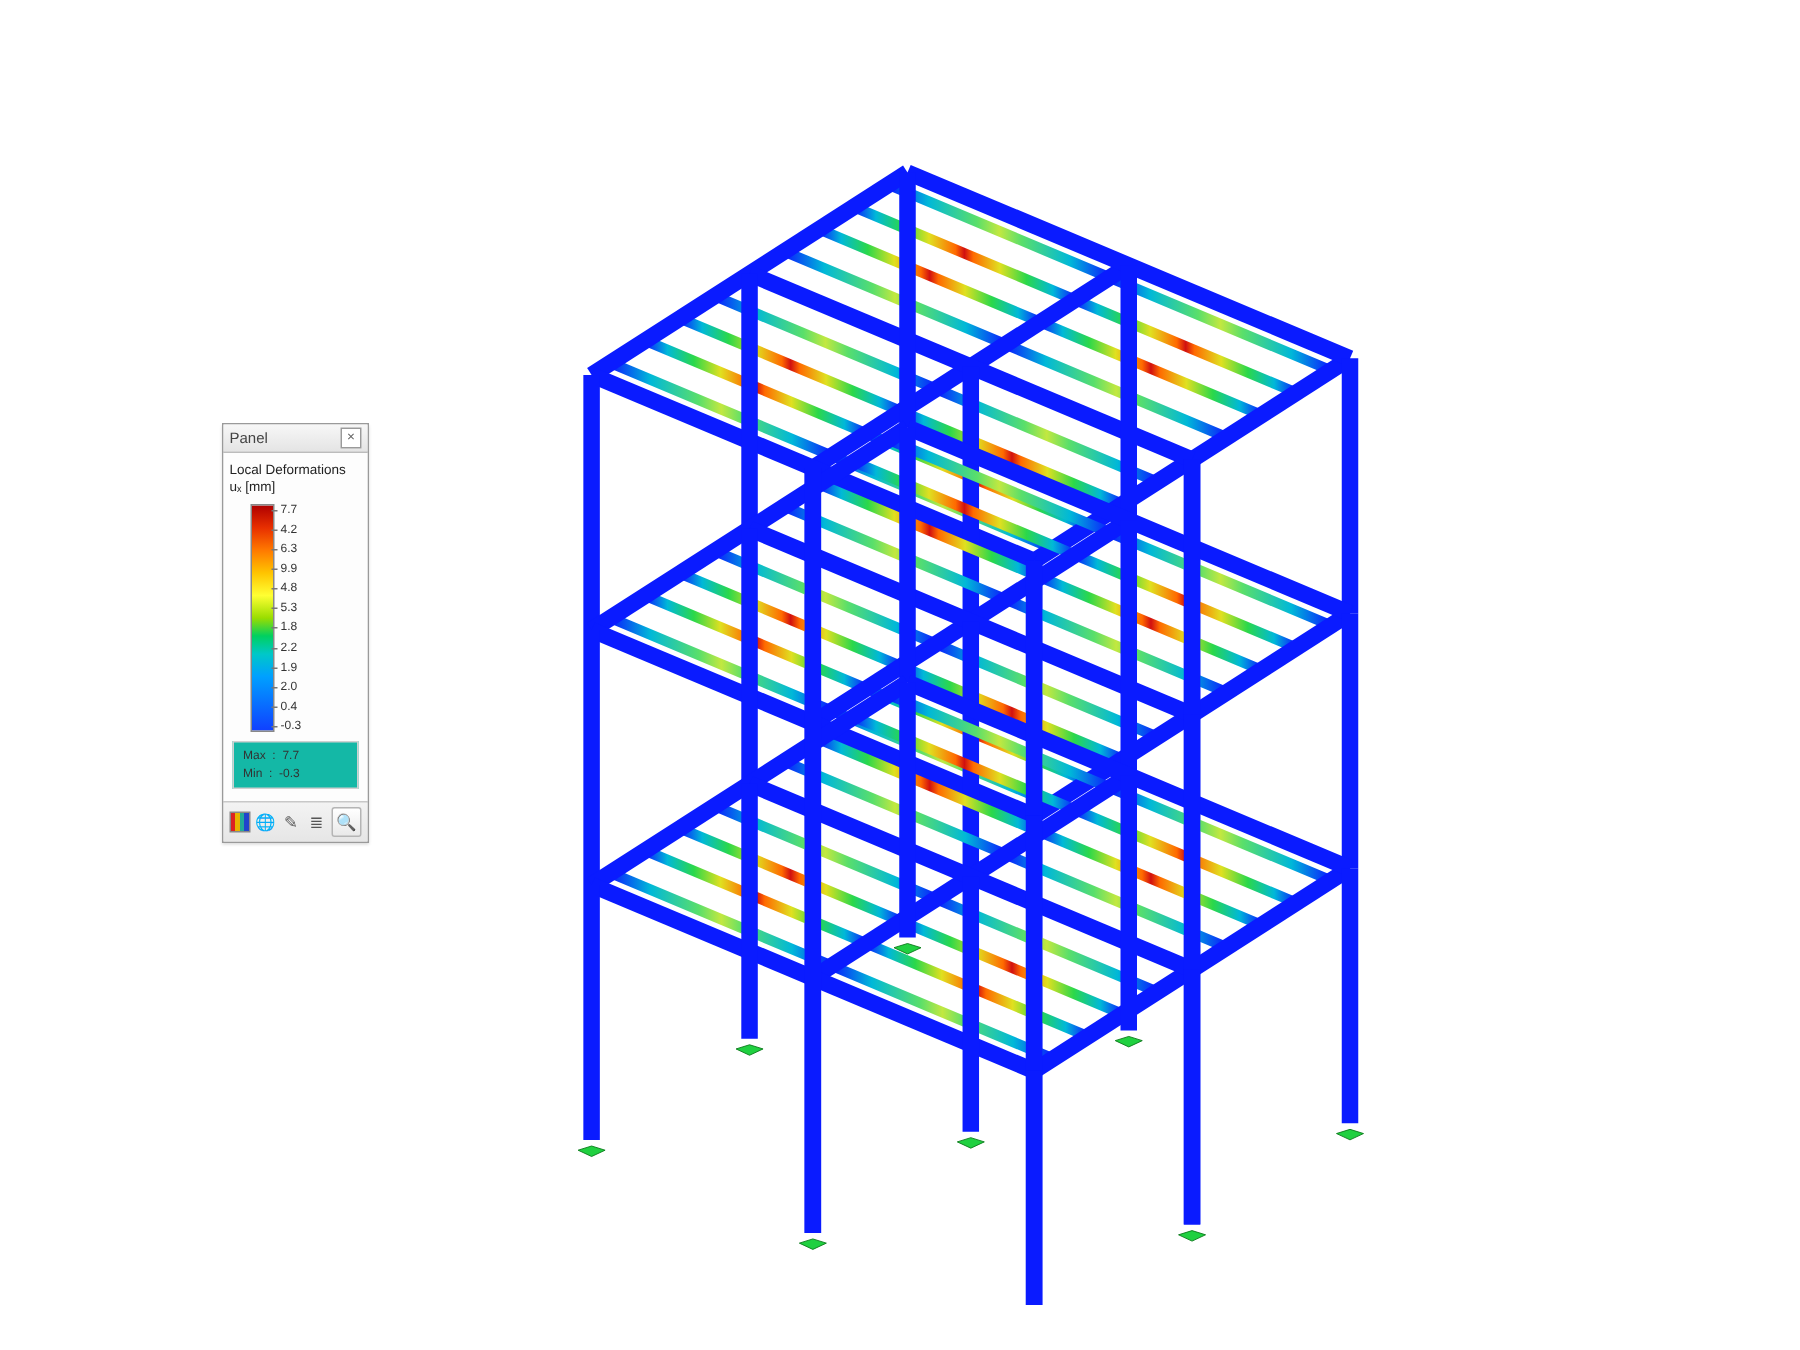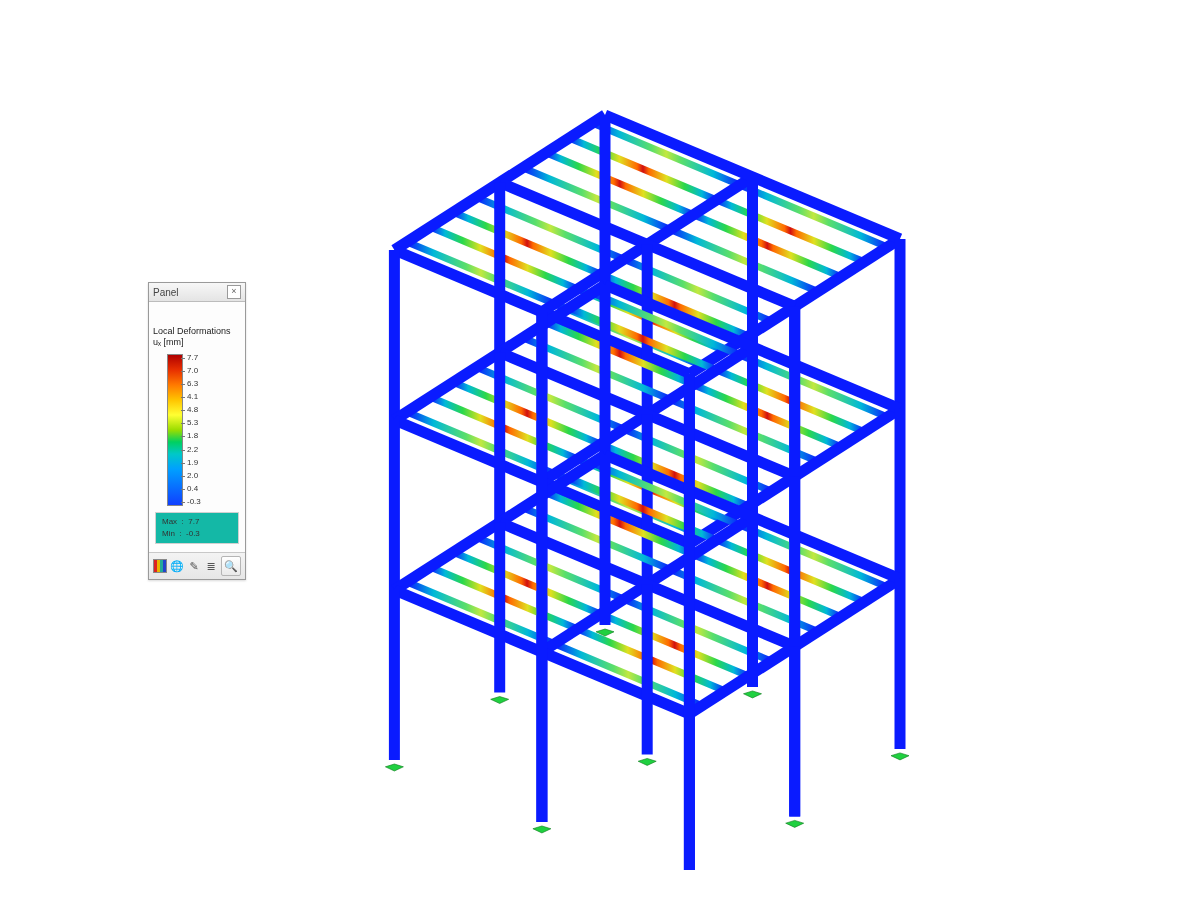--- a/index.html
+++ b/index.html
@@ -1,21 +1,21 @@
 <!DOCTYPE html>
 <html><head>
 <meta charset="utf-8">
 <style>
 html,body{margin:0;padding:0;width:1200px;height:900px;background:#fff;font-family:Arial,Helvetica,sans-serif;font-size:10px;color:#333}
 .viewport{position:absolute;inset:0}
 
 .panel{position:absolute;left:148px;top:282px;width:96px;border:1px solid #9a9a9a;background:#f4f4f4;box-shadow:0 1px 2px rgba(0,0,0,.15)}
 .panel-hdr{display:flex;align-items:center;justify-content:space-between;background:linear-gradient(#f7f7f7,#e4e4e4);border-bottom:1px solid #bcbcbc;padding:2px 4px;font-size:10px;color:#444}
 .panel-hdr .close{width:12px;height:12px;border:1px solid #9a9a9a;background:#fff;line-height:10px;text-align:center;font-size:9px;color:#666;cursor:default}
-.panel-body{background:#fdfdfd;padding:24px 4px 4px 4px}
+.panel-body{background:#fdfdfd;padding:6px 4px 4px 4px}
 .panel-body .ttl{font-size:9px;line-height:11px;color:#222}
 .scale{display:flex;margin-top:6px;padding-left:14px}
 .bar{width:14px;height:150px;border:1px solid #888;background:linear-gradient(to bottom,#b00000 0%,#e83000 10%,#ff7a00 20%,#ffc400 30%,#ffff33 40%,#9add00 50%,#00d060 58%,#00c8c8 66%,#00a0ff 76%,#1040ff 100%)}
 .ticks{display:flex;flex-direction:column;justify-content:space-between;margin-left:4px;height:152px}
 .ticks span{font-size:8px;line-height:8px;color:#333;position:relative}
 .ticks span::before{content:"";position:absolute;left:-6px;top:50%;width:4px;border-top:1px solid #777}
 .mm{background:#14b8a6;border:1px solid #d0d0d0;margin:6px 2px 4px 2px;padding:3px 6px;font-size:8px;line-height:12px;color:#333}
 .tools{display:flex;align-items:center;justify-content:space-between;background:linear-gradient(#f3f3f3,#e6e6e6);border-top:1px solid #c8c8c8;padding:3px 4px;height:20px}
 .tools .ico{width:14px;height:14px;display:flex;align-items:center;justify-content:center;font-size:11px;color:#555}
 .ico-stripes{background:linear-gradient(to right,#d22 0 25%,#e8b400 0 50%,#2a9 0 75%,#24c 0 100%);width:12px;height:12px;border:1px solid #888}
@@ -34,23 +34,23 @@
       <span>Panel</span>
       <span class="close">×</span>
     </div>
     <div class="panel-body">
       <div class="ttl">Local Deformations</div>
       <div class="ttl">uₓ [mm]</div>
       <div class="scale">
         <div class="bar"></div>
         <div class="ticks" id="ticks">
             <span>7.7</span>
-            <span>7.0</span>
+            <span>4.2</span>
             <span>6.3</span>
-            <span>4.1</span>
+            <span>9.9</span>
             <span>4.8</span>
             <span>5.3</span>
             <span>1.8</span>
             <span>2.2</span>
             <span>1.9</span>
             <span>2.0</span>
             <span>0.4</span>
             <span>-0.3</span>
           </div>
       </div>

